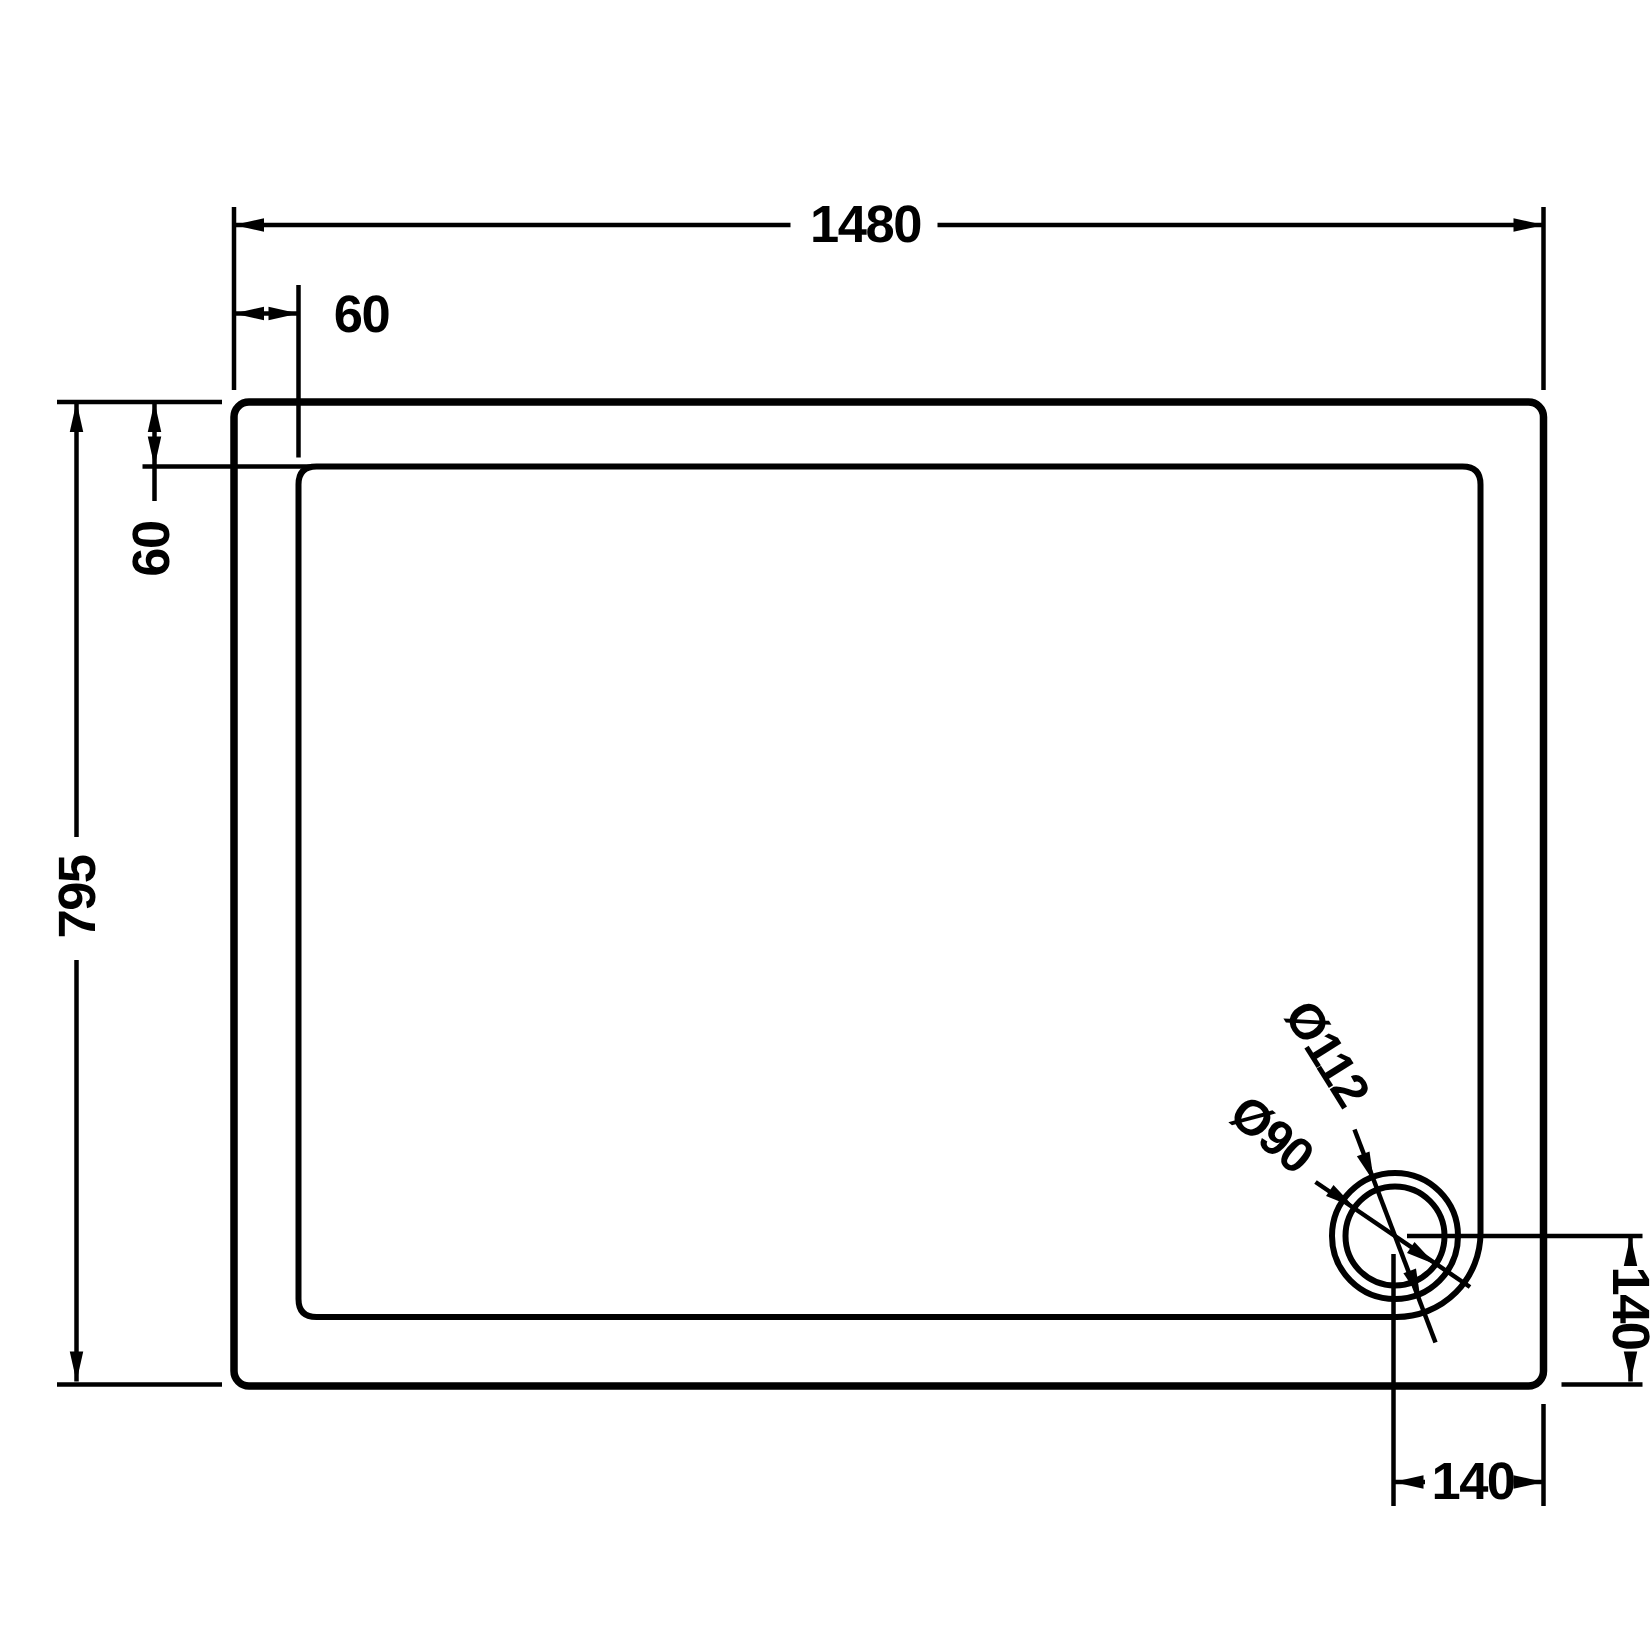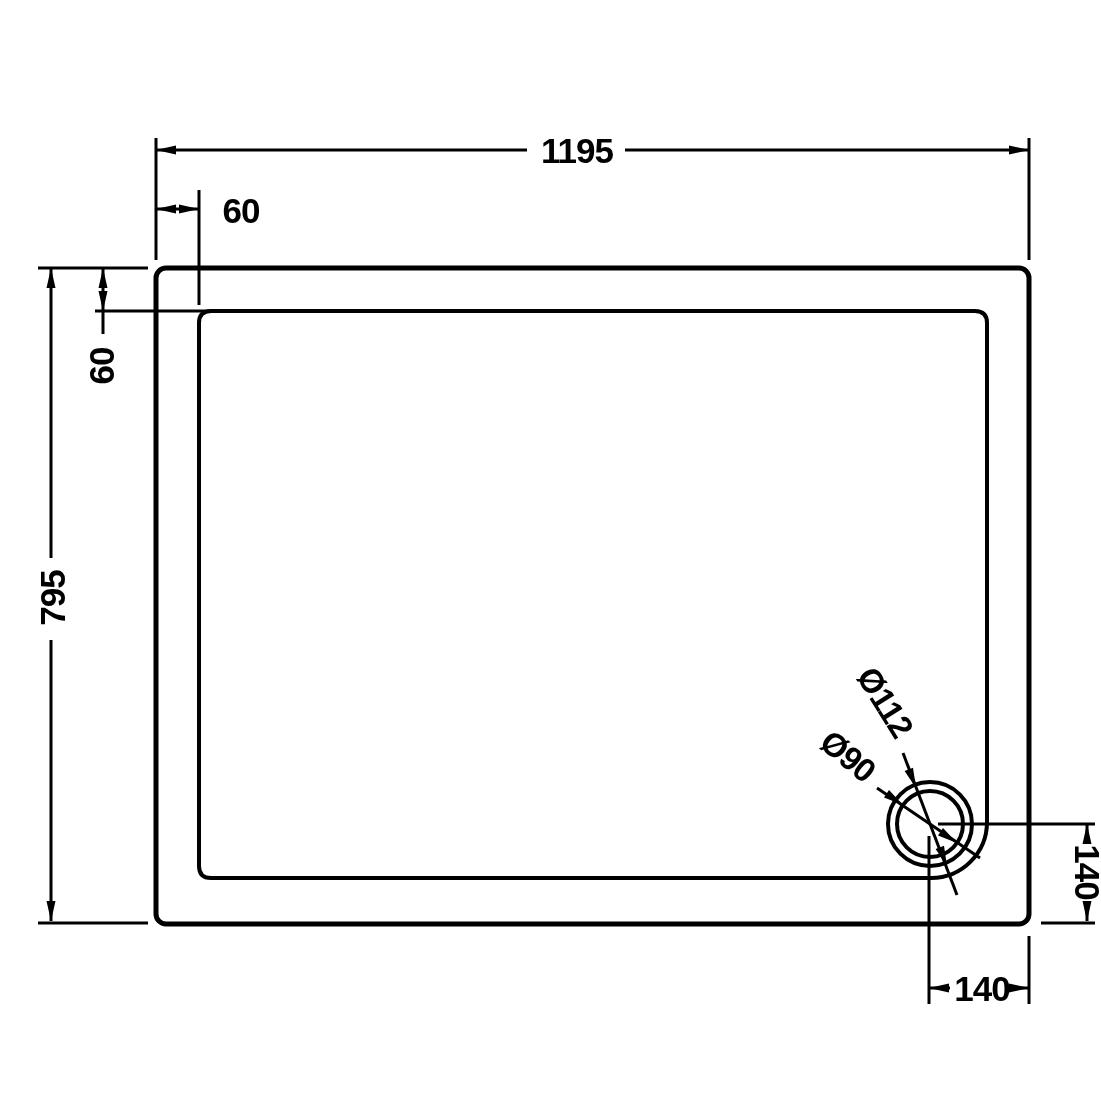--- a/index.html
+++ b/index.html
@@ -79,21 +79,21 @@
       <polygon points="1087,921 1082.5,901 1091.5,901"></polygon>
       <polygon points="929,988 949,983.5 949,992.5"></polygon>
       <polygon points="1029,988 1009,983.5 1009,992.5"></polygon>
       <polygon points="916,788 904.6,770.9 913,767.7"></polygon>
       <polygon points="947,866 935.6,848.9 944,845.7"></polygon>
       <polygon points="903,805 884,797.4 889,790"></polygon>
       <polygon points="957,843 938,835.4 943,828"></polygon>
     </g>
   </svg>
 
-  <span class="dim-label" style="left:577px;top:150px;">1195</span>
+  <span class="dim-label" style="left:577px;top:150px;">1480</span>
 
   <span class="dim-label" style="left:241px;top:210px;">60</span>
 
   <span class="dim-label rot-ccw" style="left:52px;top:598px;">795</span>
 
   <span class="dim-label rot-ccw" style="left:101px;top:366px;">60</span>
 
   <span class="dim-label rot-d112" style="left:885px;top:702px;">Ø112</span>
 
   <span class="dim-label rot-d90" style="left:848px;top:756px;">Ø90</span>

